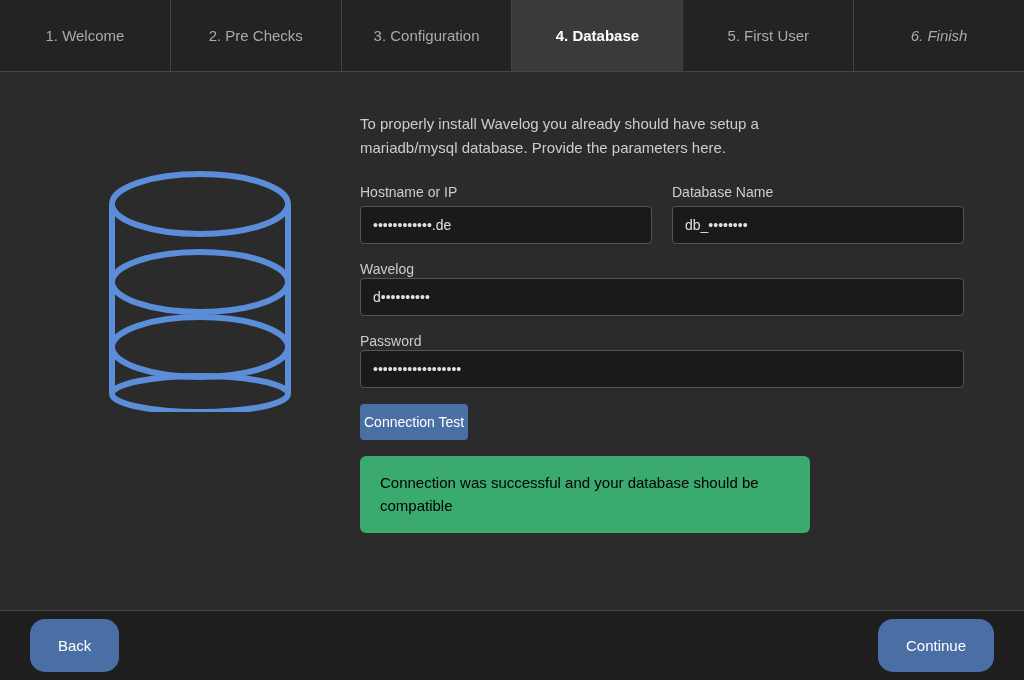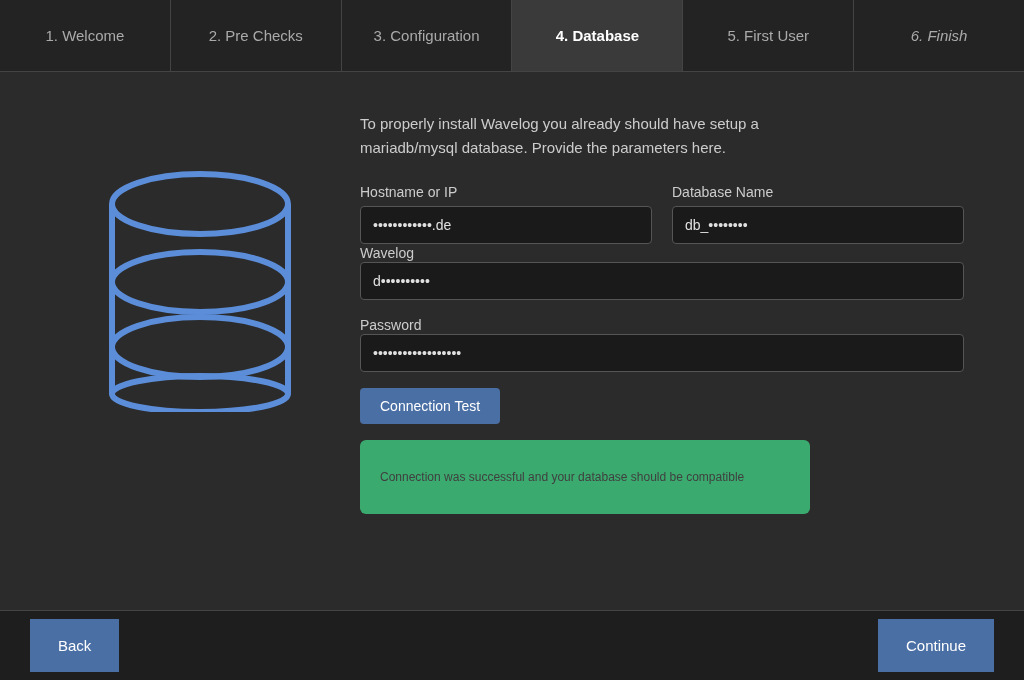--- a/index.html
+++ b/index.html
@@ -72,20 +72,21 @@
       font-size: 15px;
       color: #ccc;
       margin-bottom: 24px;
       line-height: 1.6;
       max-width: 450px;
     }
 
     .field-row {
       display: flex;
       gap: 20px;
+      margin-bottom: 16px;
     }
 
     .field-group {
       display: flex;
       flex-direction: column;
       flex: 1;
     }
 
     .field-label {
       font-size: 14px;
@@ -106,33 +107,33 @@
 
     .single-row {
       margin-bottom: 16px;
     }
 
     .connection-test-btn {
       background: #4a6fa5;
       color: #fff;
       border: none;
       border-radius: 4px;
-      padding: 10px 20px;
+      padding: 10px 4px;
       font-size: 14px;
       cursor: pointer;
       margin-bottom: 16px;
       font-weight: 500;
     }
 
     .success-banner {
       background: #3aaa6e;
-      color: #404040;
+      color: #000000;
       border-radius: 6px;
-      padding: 28px 20px;
-      font-size: 12px;
+      padding: 16px 20px;
+      font-size: 15px;
       line-height: 1.5;
       max-width: 450px;
     }
 
     
     .bottom-bar {
       position: absolute;
       bottom: 0;
       left: 0;
       right: 0;
@@ -140,21 +141,21 @@
       background: #1e1e1e;
       border-top: 1px solid #444;
       display: flex;
       align-items: center;
       justify-content: space-between;
       padding: 0 30px;
     }
 
     .nav-btn {
       padding: 18px 28px;
-      border-radius: 0;
+      border-radius: 15px;
       font-size: 15px;
       cursor: pointer;
       border: none;
       font-weight: 500;
     }
 
     .btn-back {
       background: #4a6fa5;
       color: #fff;
     }

